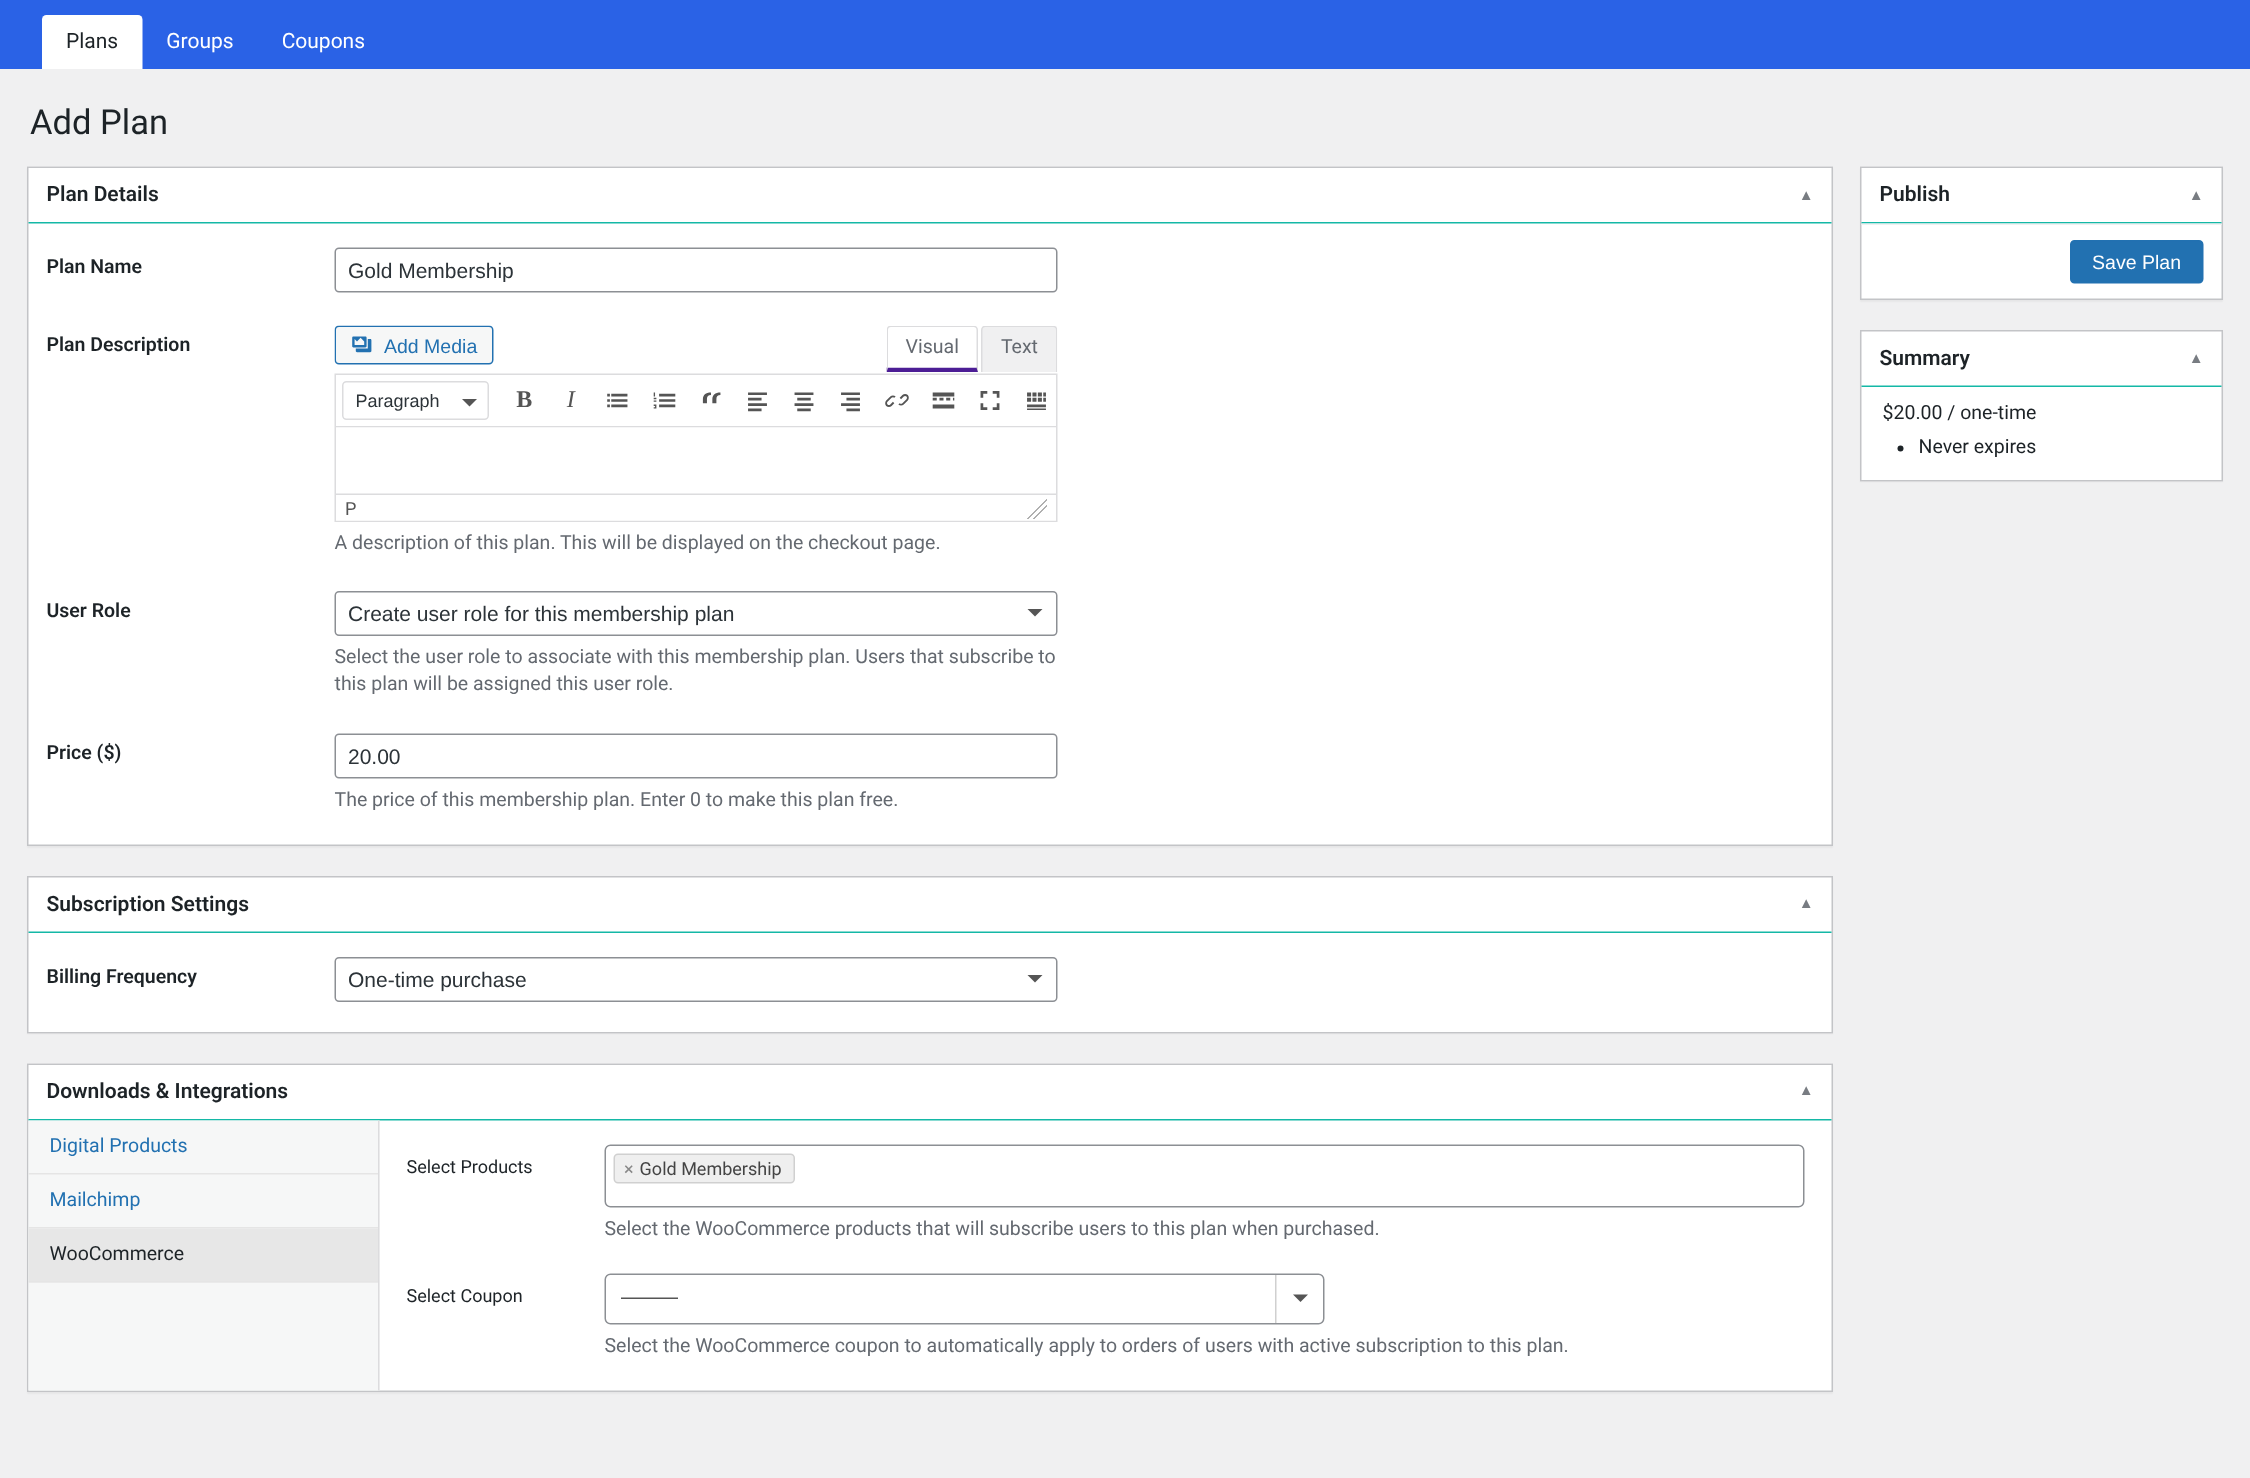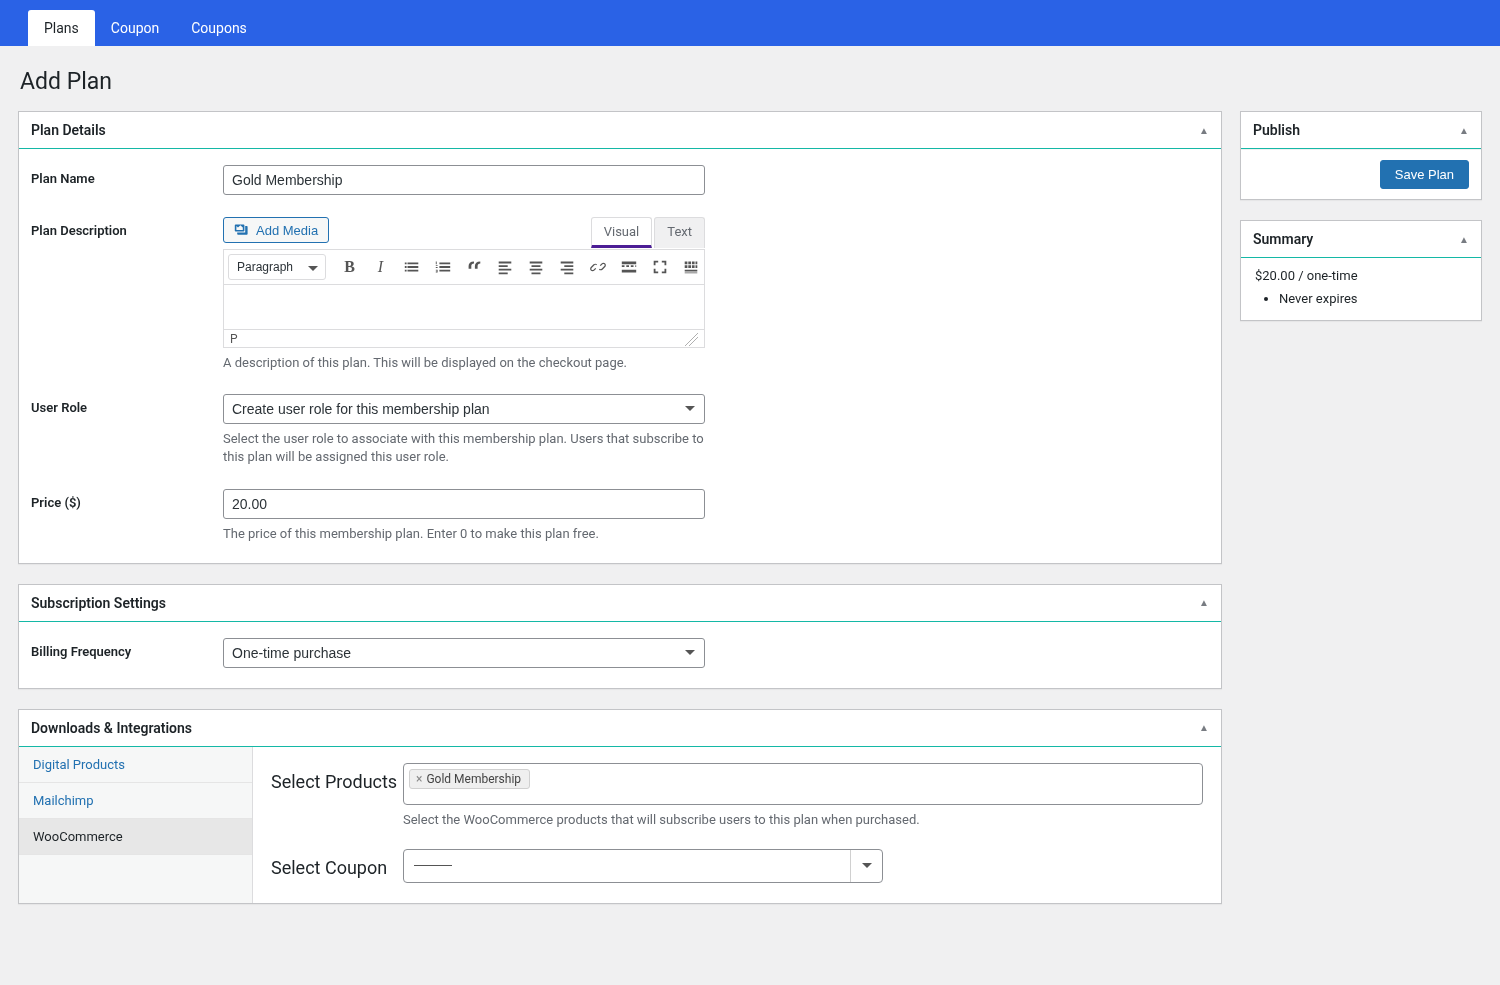--- a/index.html
+++ b/index.html
@@ -240,21 +240,21 @@
   }
   .int-tab.active {
     background:#e7e7e7;
     color:#1d2327;
   }
   .integrations-panel {
     flex:1;
     padding: 16px 18px;
   }
   .int-row { margin-bottom: 20px; display:flex; }
-  .int-label { width: 132px; font-size:18px; padding-top:8px; color:#1d2327; }
+  .int-label { width: 132px; font-size:12px; padding-top:8px; color:#1d2327; }
   .int-field { flex:1; }
   .tag-input {
     border:1px solid #8c8f94;
     border-radius:4px;
     min-height:42px;
     padding:5px;
     background:#fff;
     display:flex;
     align-items:flex-start;
     flex-wrap:wrap;
@@ -299,21 +299,21 @@
     border-left:5px solid transparent;
     border-right:5px solid transparent;
     border-top:5px solid #555;
   }
 </style>
 </head>
 <body>
 
 <div class="topbar">
   <div class="topbar-tab active">Plans</div>
-  <div class="topbar-tab">Coupon</div>
+  <div class="topbar-tab">Groups</div>
   <div class="topbar-tab">Coupons</div>
 </div>
 
 <div class="page-wrap">
   <h1 class="page-title">Add Plan</h1>
 
   <div class="layout">
     <div class="main-col">
 
       <div class="postbox">
@@ -483,20 +483,21 @@
             </div>
             <div class="int-row" style="margin-bottom:4px;">
               <div class="int-label">Select Coupon</div>
               <div class="int-field">
                 <div class="coupon-select-wrap">
                   <div class="coupon-select">
                     <span class="line"></span>
                     <span class="arrow-box"></span>
                   </div>
                 </div>
+                <div class="help">Select the WooCommerce coupon to automatically apply to orders of users with active subscription to this plan.</div>
               </div>
             </div>
           </div>
         </div>
       </div>
 
     </div>
 
     <div class="side-col">
 

